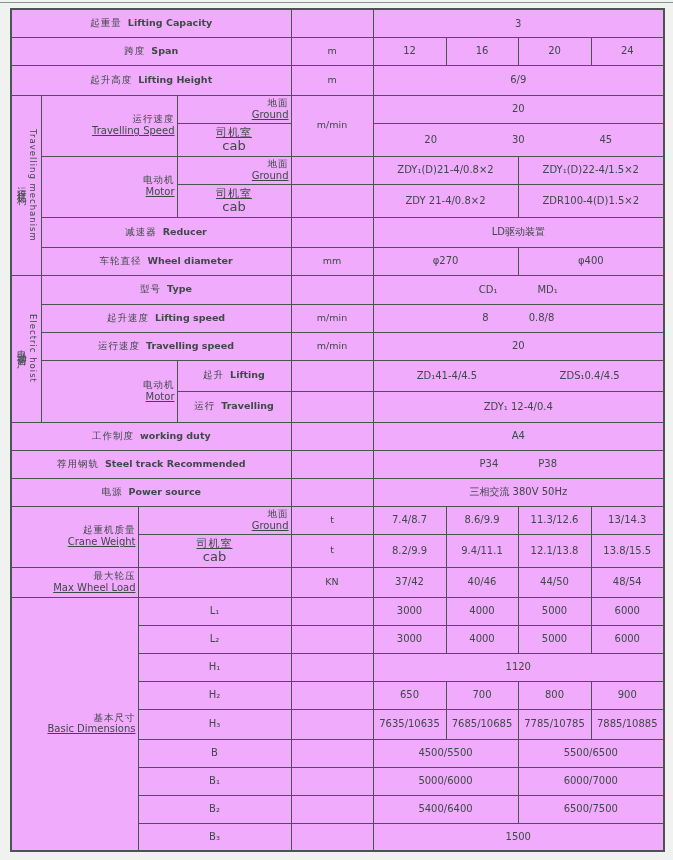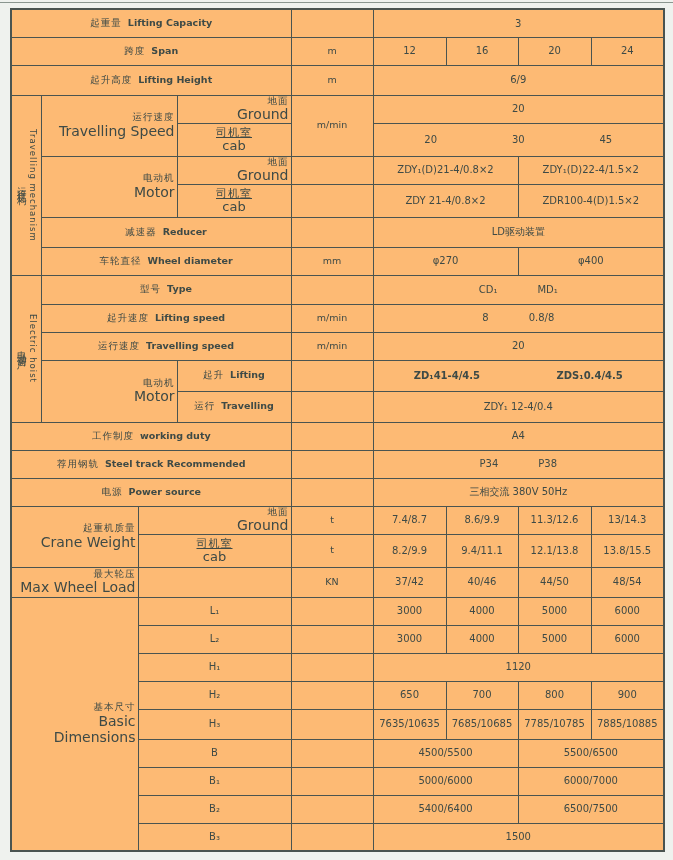--- a/index.html
+++ b/index.html
@@ -13,50 +13,50 @@
   }
   .top-rule{
     position:absolute;left:0;top:2px;width:673px;height:0;
     border-top:1px solid #8a968f;
   }
   table.spec{
     position:absolute;left:10px;top:8px;
     width:653px;
     border-collapse:collapse;
     table-layout:fixed;
-    background:#fdba74;
+    background:#f0abfc;
     border:2px solid #4a5450;
   }
   td{
     border:1px solid #4a5450;
     padding:0 2px;
     text-align:center;
     vertical-align:middle;
     font-size:10px;
     line-height:1.15;
     overflow:hidden;
   }
   tr{height:28px;}
   tr.tall{height:33px;}
   
   .lab{display:flex;justify-content:center;align-items:center;gap:6px;}
   .lab .zh{font-size:9.5px;letter-spacing:1px;}
   .lab .en{font-size:9.5px;font-weight:bold;}
   .twoline span{display:block;text-align:right;}
   .twoline .zh{font-size:9.5px;letter-spacing:1px;}
-  .twoline .en{font-size:14px;}
+  .twoline .en{font-size:10px;text-decoration:underline;}
   .cabcell .zh{display:block;font-size:11px;letter-spacing:1px;text-decoration:underline;}
   .cabcell .cab{display:block;font-size:13px;line-height:1;}
   
   .vwrap{display:flex;flex-direction:row;justify-content:center;align-items:center;gap:0;height:100%;}
   .vzh{writing-mode:vertical-rl;font-size:9.5px;letter-spacing:3px;}
   .ven{writing-mode:vertical-rl;font-size:8.5px;letter-spacing:1px;}
   
   .pair{display:flex;justify-content:center;align-items:center;gap:40px;}
-  .spread2{display:grid;grid-template-columns:1fr 1fr;align-items:center;font-weight:bold;}
+  .spread2{display:grid;grid-template-columns:1fr 1fr;align-items:center;}
   .spread3{display:grid;grid-template-columns:1fr 1fr 1fr;align-items:center;padding:0 4%;}
   .unit{font-size:9.5px;}
   .val{font-size:10px;}
 </style>
 </head>
 <body>
 
 <div class="top-rule"></div>
 
 <table class="spec">

